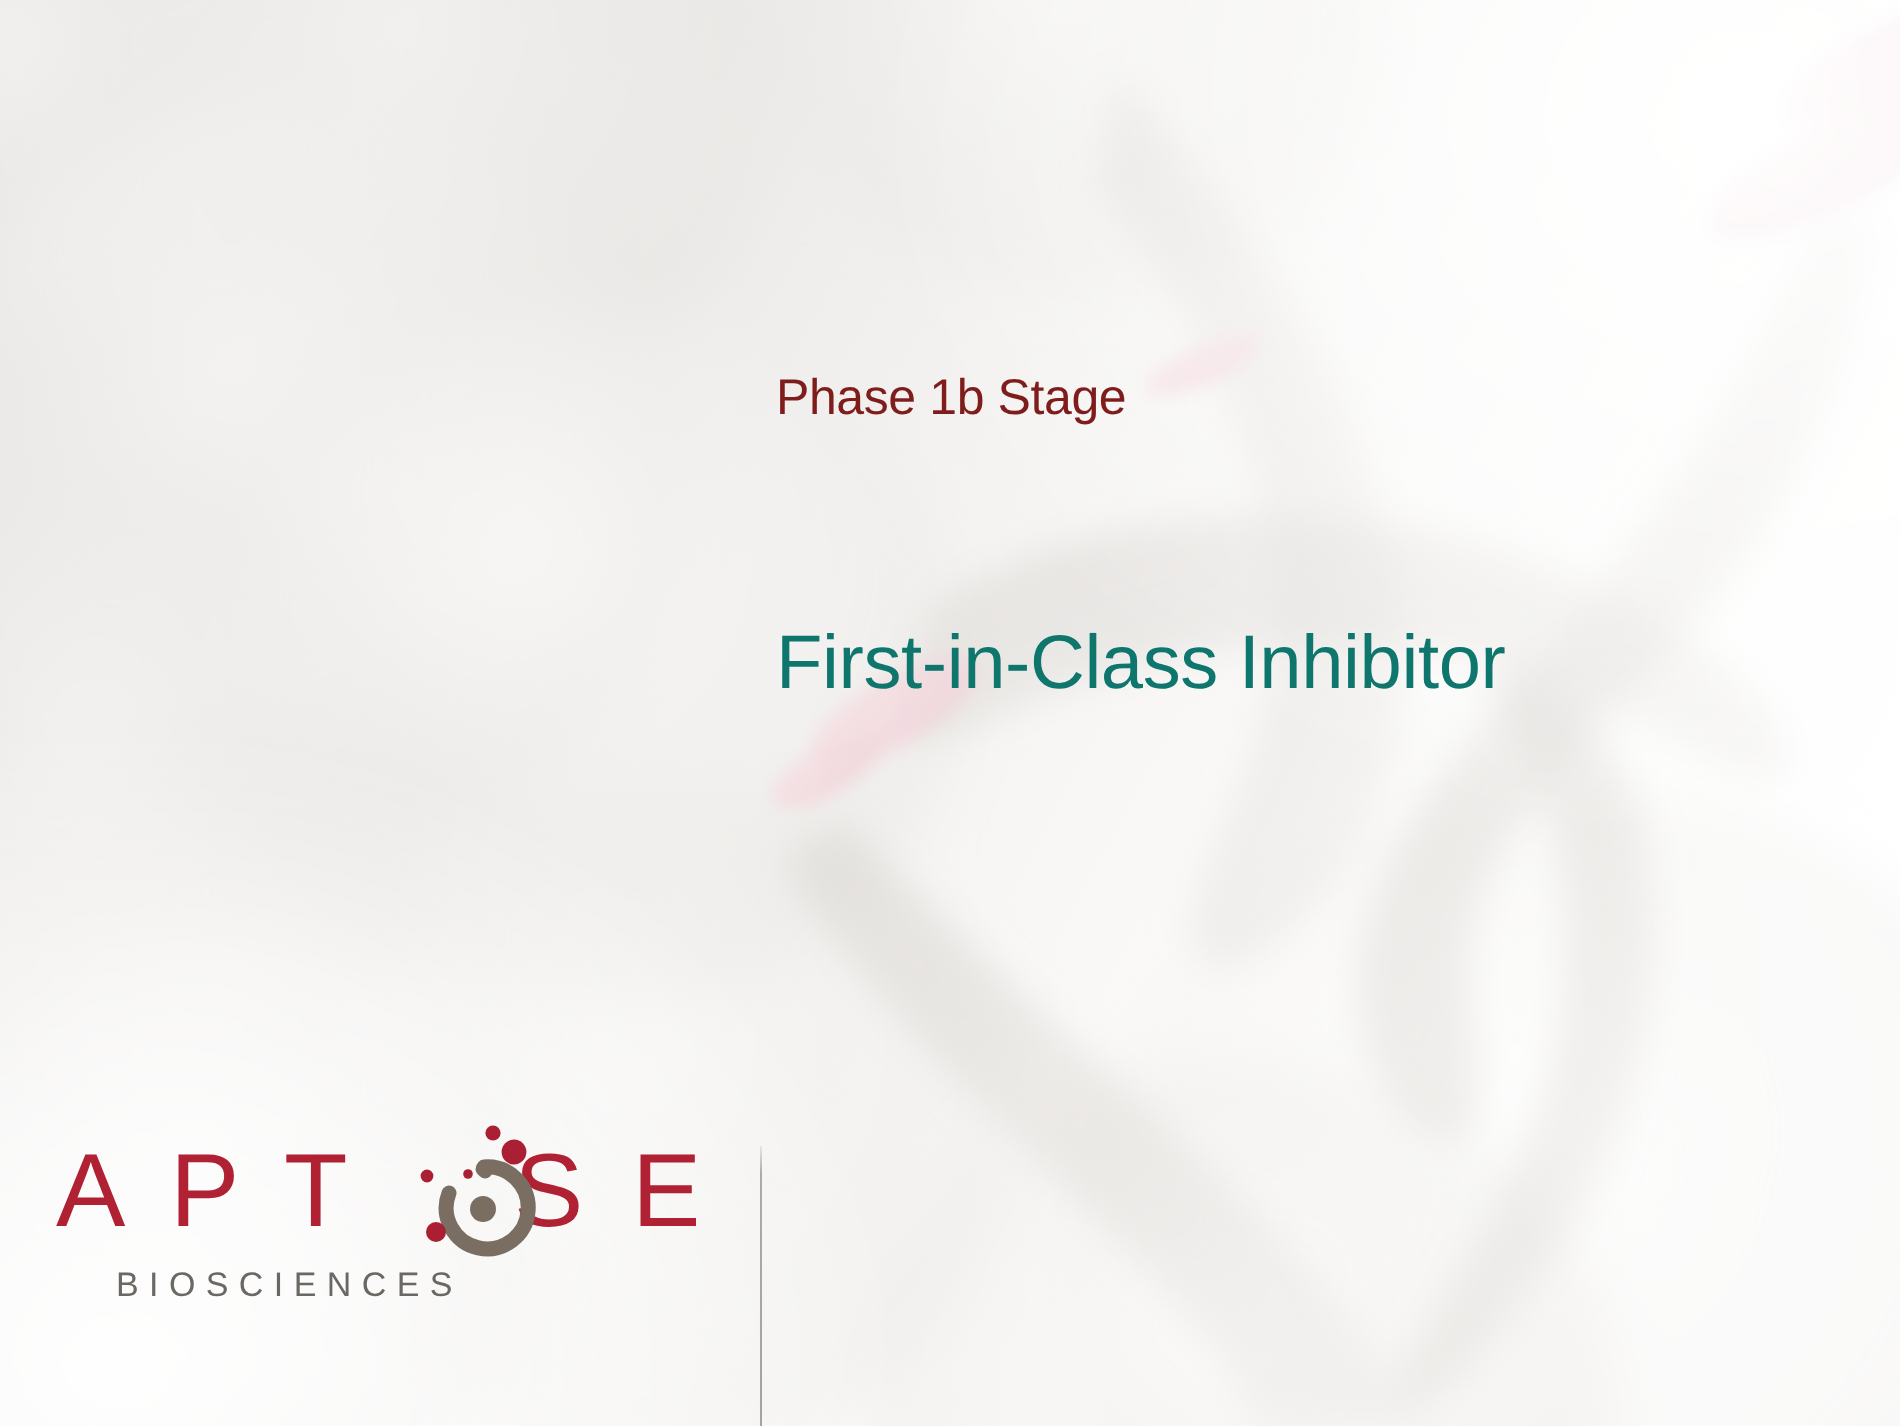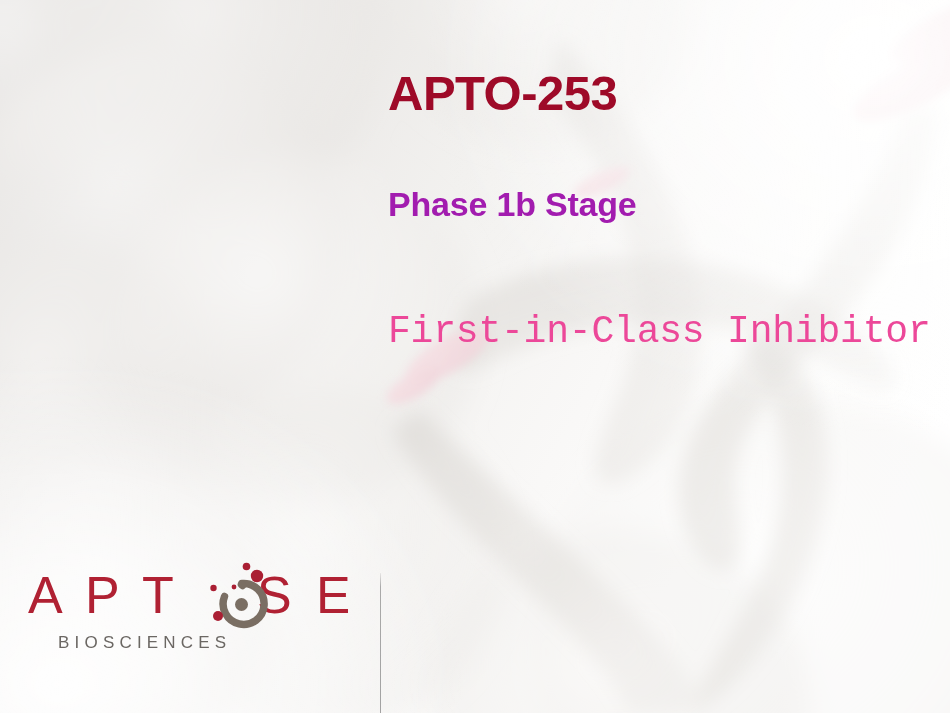--- a/index.html
+++ b/index.html
@@ -79,43 +79,42 @@
 
   #subtitle-block {
     position: absolute;
     left: 388px;
     top: 185px;
     width: 548px;
   }
 
   .subtitle-line {
     margin: 0;
-    font-size: 34px;
-    font-weight: bold;
-    color: #a21caf;
+    font-size: 25px;
+    font-weight: normal;
+    color: #7f1d1d;
     line-height: 1.16;
     letter-spacing: -0.2px;
   }
 
   #body-block {
     position: absolute;
     left: 388px;
     top: 303px;
     width: 560px;
   }
 
   .body-line {
     margin: 0;
     font-size: 38px;
     font-weight: normal;
-    color: #ec4899;
+    color: #0f766e;
     line-height: 1.55;
     letter-spacing: -0.2px;
     white-space: nowrap;
-    font-family: Liberation Mono, monospace;
   }
 
   
   #logo {
     position: absolute;
     left: 28px;
     top: 560px;
     width: 320px;
     height: 100px;
   }
@@ -215,23 +214,20 @@
         <ellipse cx="447" cy="356" rx="47" ry="17" fill="url(#pinkGrad)" transform="rotate(-30 447 356)"></ellipse>
         <ellipse cx="413" cy="386" rx="30" ry="12" fill="url(#pinkGrad)" transform="rotate(-30 413 386)"></ellipse>
       </g>
     </svg>
   </div>
 
   <div id="bg-gradient-tr"></div>
 
   <div id="content">
 
-    <div id="title-block">
-      <h1 id="slide-title">APTO-253</h1>
-    </div>
 
     <div id="subtitle-block">
       <p class="subtitle-line">Phase 1b Stage</p>
     </div>
 
     <div id="body-block">
       <p class="body-line">First-in-Class Inhibitor</p>
     </div>
 
     <div id="logo">

